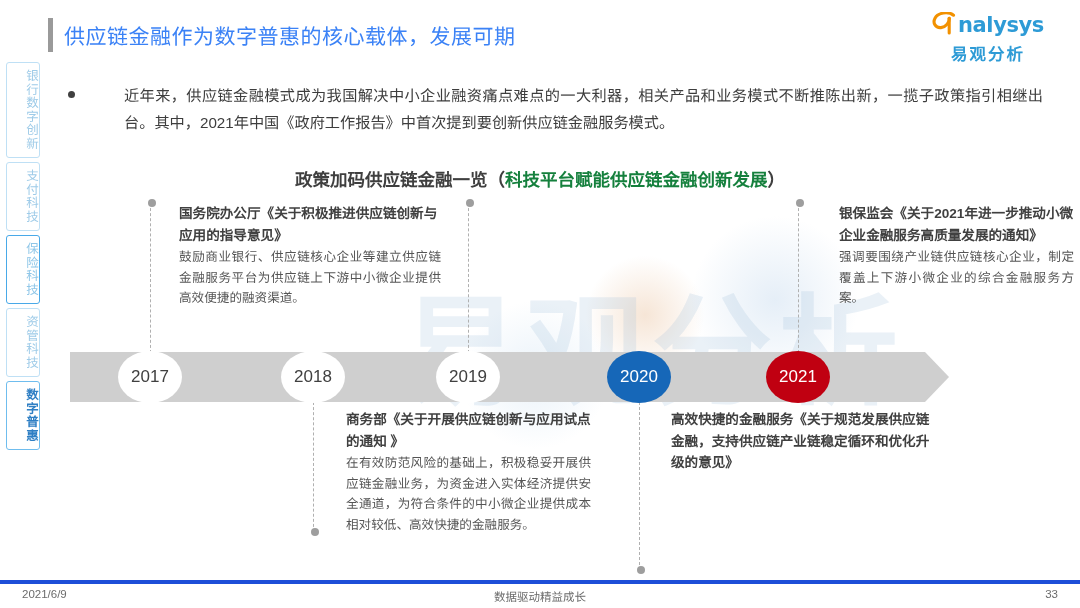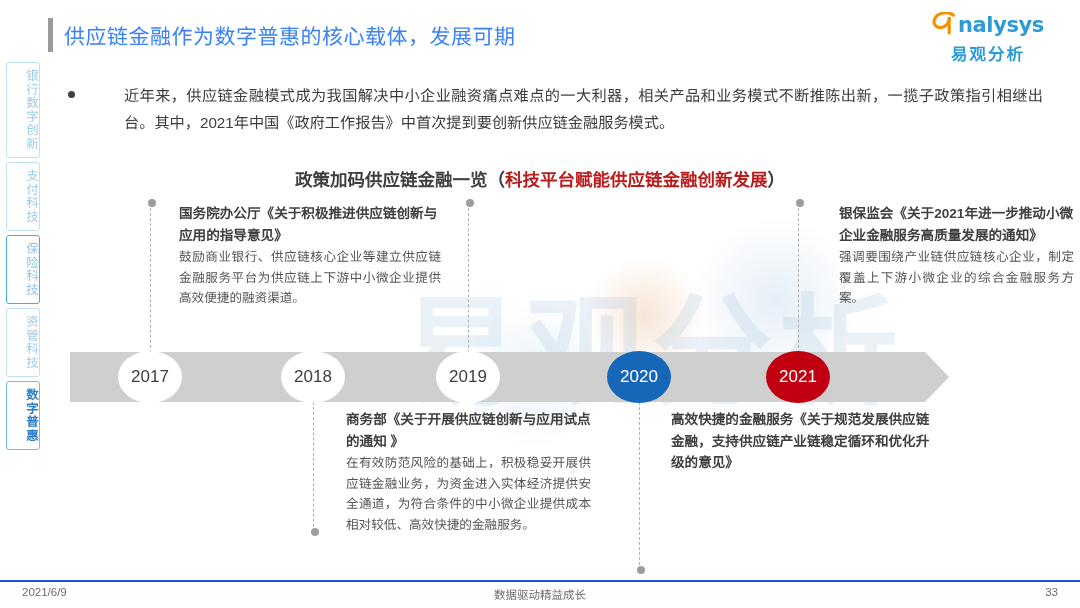--- a/index.html
+++ b/index.html
@@ -138,21 +138,21 @@
   .chart-heading {
     position: absolute;
     left: 0; top: 166px;
     width: 1080px;
     text-align: center;
     font-size: 17.5px;
     font-weight: bold;
     color: #3f3f3f;
     z-index: 3;
   }
-  .chart-heading .red { color: #b91c1c; }
+  .chart-heading .red { color: #15803d; }
 
   
   .timeline-bar {
     position: absolute;
     left: 70px; top: 352px;
     width: 855px; height: 50px;
     background: #cfcfcf;
     z-index: 1;
   }
   .timeline-arrow {
@@ -216,21 +216,21 @@
   .card-body .red { color: #e01b16; font-weight: bold; }
 
   
   .footer {
     position: absolute;
     left: 0; bottom: 10px;
     width: 1080px;
     height: 18px;
     font-size: 11.5px;
     color: #6b6b6b;
-    border-top: 2px solid #1d4ed8;
+    border-top: 4px solid #1d4ed8;
     padding-top: 4px;
   }
   .footer .f-left   { position: absolute; left: 22px; top: 4px; }
   .footer .f-center { position: absolute; left: 0; top: 4px; width: 1080px; text-align: center; }
   .footer .f-right  { position: absolute; right: 22px; top: 4px; }
 </style>
 </head>
 <body>
 
 <div class="slide">

